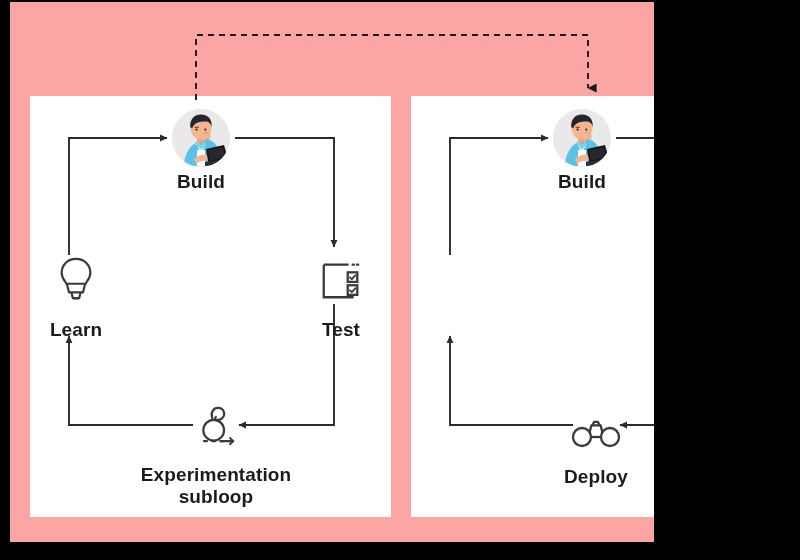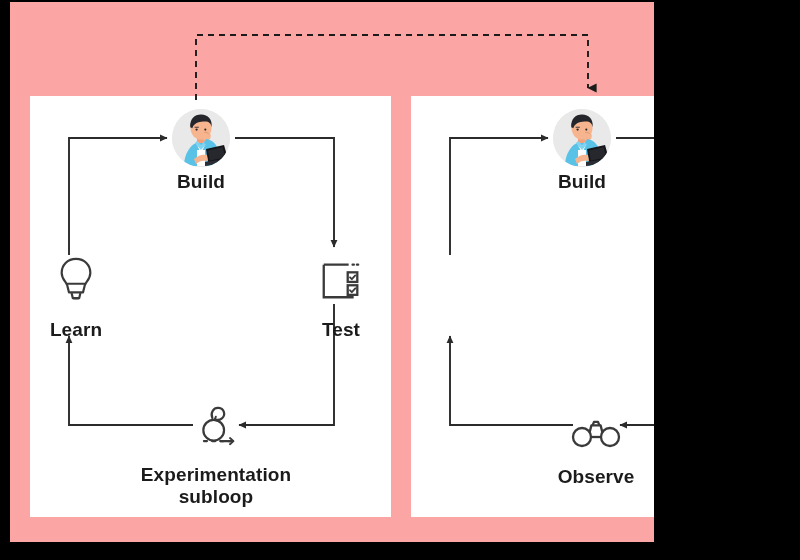--- a/index.html
+++ b/index.html
@@ -266,18 +266,18 @@
     <div class="node" style="left:586px; top:392px;">
       <div class="glyph">
         <svg viewBox="0 0 52 32" width="52" height="32" fill="none" stroke="#3a3a3a" stroke-width="2.3" stroke-linejoin="round">
           <circle cx="12" cy="19" r="9"></circle>
           <circle cx="40" cy="19" r="9"></circle>
           <path d="M19.6,14.4 L21.4,7.4 L30.6,7.4 L32.4,14.4"></path>
           <path d="M21.8,19 h8.4"></path>
           <path d="M22.6,7.4 L24,3.8 L28,3.8 L29.4,7.4"></path>
         </svg>
       </div>
-      <div class="label">Observe</div>
+      <div class="label">Deploy</div>
     </div>
 
 
   </div>
 </div>
 
 </body></html>

